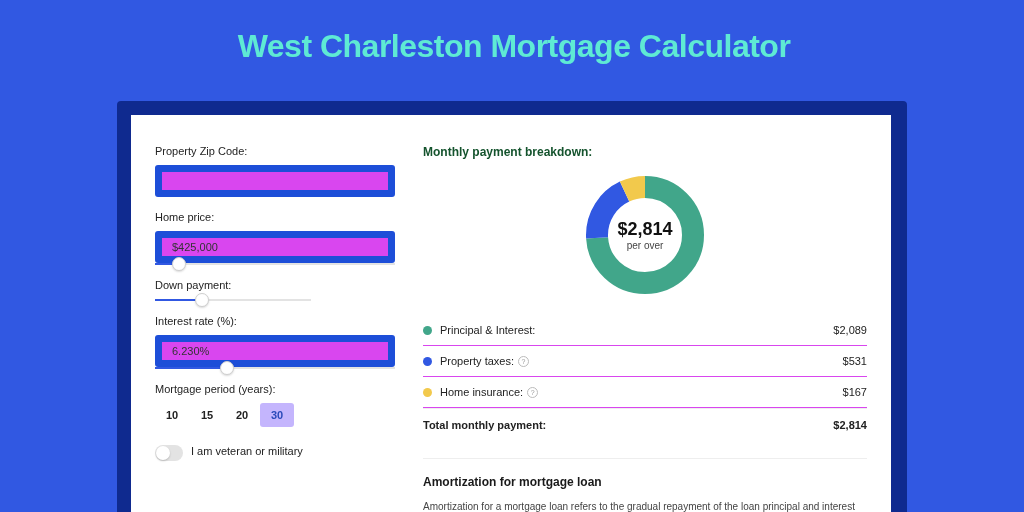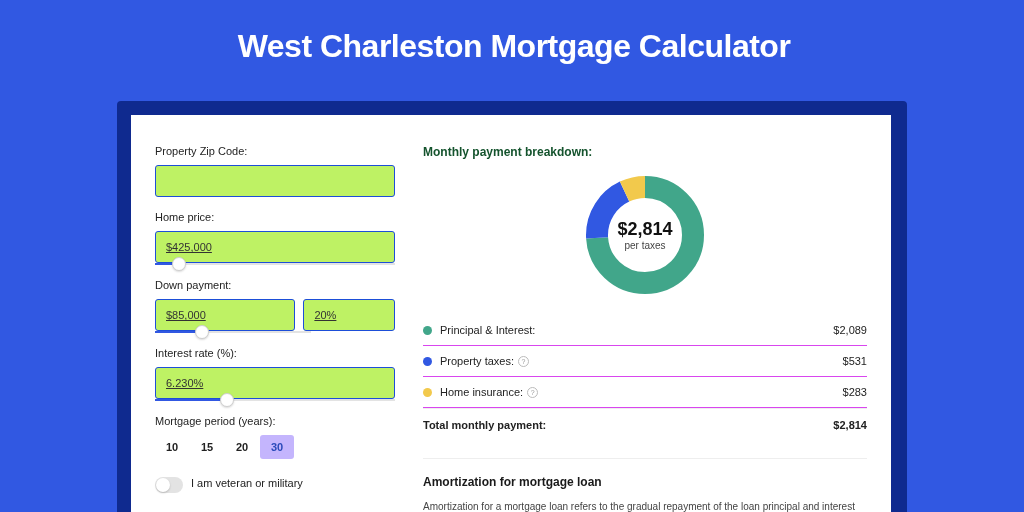--- a/index.html
+++ b/index.html
@@ -4,21 +4,21 @@
 <style>
 * { margin: 0; padding: 0; box-sizing: border-box; }
 body {
   font-family: -apple-system, BlinkMacSystemFont, "Segoe UI", Arial, sans-serif;
   background: #3158e2;
   width: 1024px;
   height: 512px;
   overflow: hidden;
 }
 .page-title {
-  color: #ffffff;
+  color: #5eead4;
   text-align: center;
   font-size: 32px;
   font-weight: 700;
   padding: 28px 0 24px 4px;
   letter-spacing: -0.5px;
 }
 .card-wrap {
   background: #0f2a8f;
   width: 790px;
   margin: 12px auto;
@@ -39,27 +39,26 @@
 .field-group { margin-bottom: 14px; }
 .field-label {
   font-size: 11px;
   color: #232323;
   margin-bottom: 8px;
   display: block;
 }
 .text-input {
   width: 100%;
   height: 32px;
-  border: 1px solid #1d4ed8;
+  border: 7px solid #1d4ed8;
   border-radius: 3px;
   padding: 0 10px;
   font-size: 11px;
   color: #333;
-  background: #bef264;
-  text-decoration: underline;
+  background: #d946ef;
 }
 .slider-track {
   position: relative;
   height: 2px;
   background: #e3e3e3;
   margin-top: 0px;
 }
 .slider-fill {
   position: absolute;
   left: 0;
@@ -202,24 +201,20 @@
         <label class="field-label">Home price:</label>
         <input class="text-input" value="$425,000" style="">
         <div class="slider-track">
           <div class="slider-fill" style="width:10%"></div>
           <div class="slider-thumb" style="left:10%"></div>
         </div>
       </div>
 
       <div class="field-group">
         <label class="field-label">Down payment:</label>
-        <div class="two-inputs">
-          <input class="text-input" value="$85,000" style="">
-          <input class="text-input" value="20%" style="">
-        </div>
         <div class="slider-track" style="width:65%">
           <div class="slider-fill" style="width:30%"></div>
           <div class="slider-thumb" style="left:30%"></div>
         </div>
       </div>
 
       <div class="field-group">
         <label class="field-label">Interest rate (%):</label>
         <input class="text-input" value="6.230%" style="">
         <div class="slider-track">
@@ -252,21 +247,21 @@
 
       <div class="donut-wrap">
         <div class="donut">
           <svg width="124" height="124" viewBox="0 0 124 124">
             <circle cx="62" cy="62" r="48" fill="none" stroke="#41a68a" stroke-width="22" stroke-dasharray="223 302" stroke-dashoffset="0"></circle>
             <circle cx="62" cy="62" r="48" fill="none" stroke="#3158e2" stroke-width="22" stroke-dasharray="57 302" stroke-dashoffset="-223"></circle>
             <circle cx="62" cy="62" r="48" fill="none" stroke="#f2c94c" stroke-width="22" stroke-dasharray="22 302" stroke-dashoffset="-280"></circle>
           </svg>
           <div class="donut-center">
             <div class="donut-amount">$2,814</div>
-            <div class="donut-sub">per taxes</div>
+            <div class="donut-sub">per over</div>
           </div>
         </div>
       </div>
 
       <div class="legend-row">
         <span class="legend-dot" style="background:#41a68a"></span>
         <span class="legend-label">Principal &amp; Interest:</span>
         <span class="legend-value">$2,089</span>
       </div>
 
@@ -278,21 +273,21 @@
         </span>
         <span class="legend-value">$531</span>
       </div>
 
       <div class="legend-row">
         <span class="legend-dot" style="background:#f2c94c"></span>
         <span class="legend-label">
           <span>Home insurance:</span>
           <span class="info-icon">?</span>
         </span>
-        <span class="legend-value">$283</span>
+        <span class="legend-value">$167</span>
       </div>
 
       <div class="legend-row total-row">
         <span class="legend-label" style="margin-left:0">Total monthly payment:</span>
         <span class="legend-value">$2,814</span>
       </div>
 
       <div class="amort-wrap">
         <div class="amort-title">Amortization for mortgage loan</div>
         <div class="amort-text">Amortization for a mortgage loan refers to the gradual repayment of the loan principal and interest over a specified</div>

